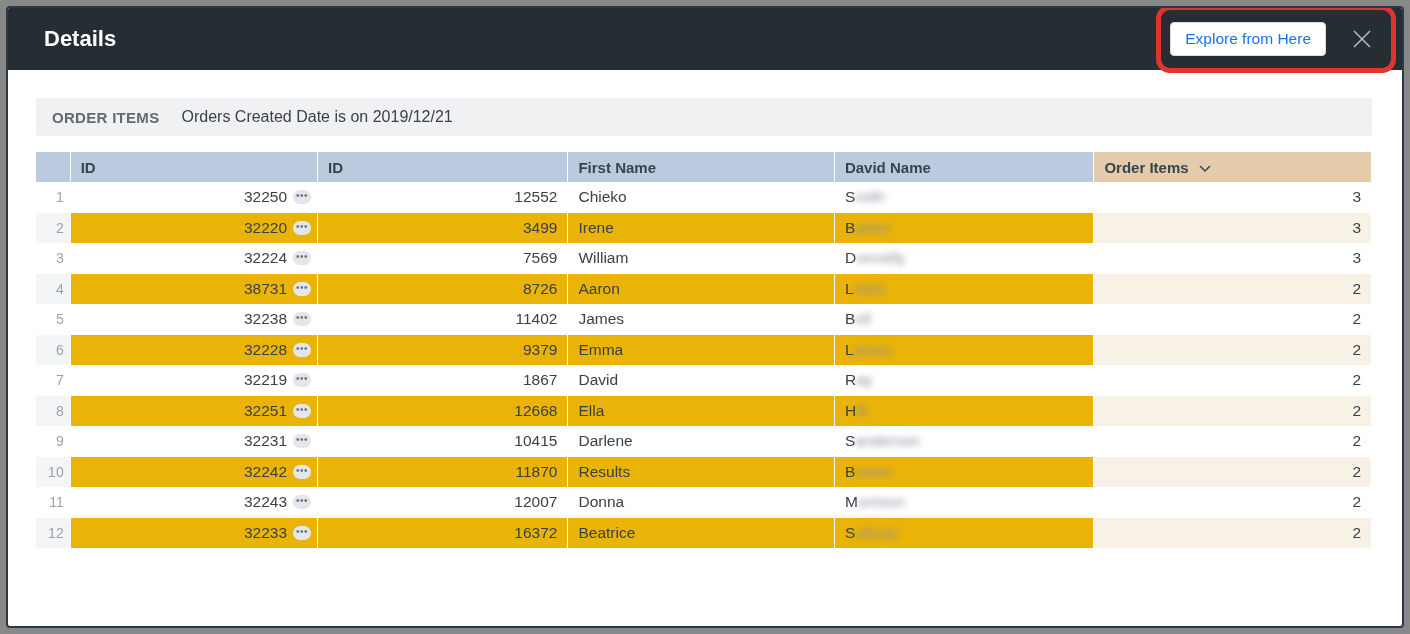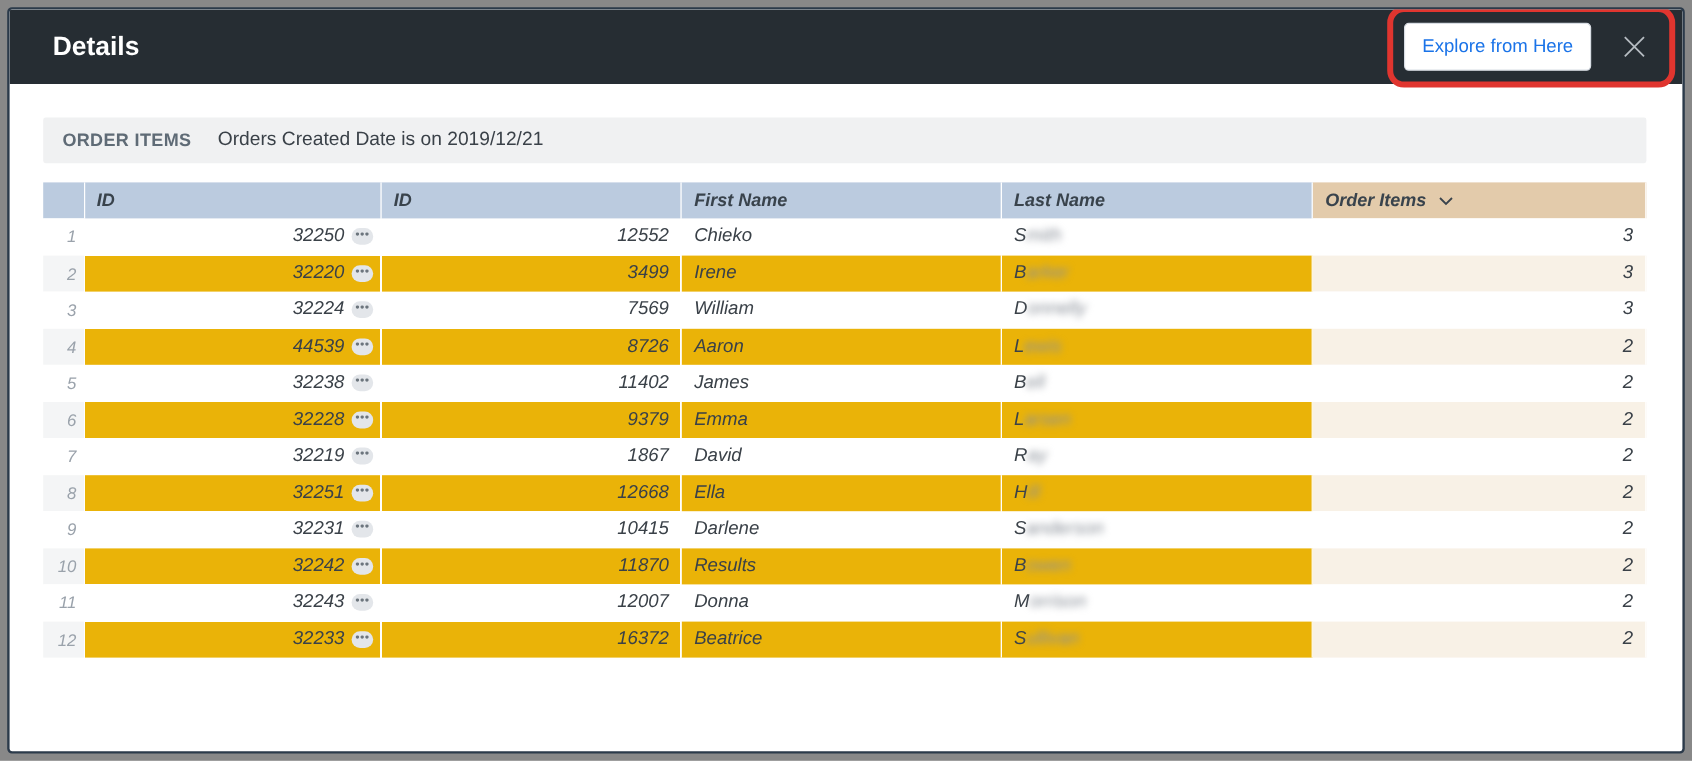--- a/index.html
+++ b/index.html
@@ -1,31 +1,31 @@
 <!DOCTYPE html>
 <html><head>
   <meta charset="utf-8">
   <style>
     * { box-sizing: border-box; margin: 0; padding: 0; }
     body { font-family: -apple-system, BlinkMacSystemFont, "Segoe UI", Helvetica, Arial, sans-serif; background: #888; width: 1410px; height: 634px; overflow: hidden; position: relative; }
     .modal { position: absolute; top: 6px; left: 6px; right: 6px; bottom: 6px; background: #fff; border: 2px solid #2b3a4a; border-radius: 4px; display: flex; flex-direction: column; overflow: hidden; }
     .modal-header { background: #262d33; color: #fff; display: flex; align-items: center; padding: 14px 20px 14px 36px; height: 62px; }
     .modal-title { font-size: 22px; font-weight: 700; flex: 1; }
-    .header-actions { display: flex; gap: 8px; position: relative; }
+    .header-actions { display: flex; align-items: center; gap: 8px; position: relative; }
     .highlight-box { position: absolute; top: -14px; left: -14px; right: -14px; bottom: -14px; border: 5px solid #e0352f; border-radius: 14px; pointer-events: none; z-index: 10; }
     .action-btn { background: #fff; color: #1a73e8; border: 1px solid #d8dde4; border-radius: 4px; padding: 7px 14px; font-size: 15.5px; cursor: pointer; }
     .close-btn { width: 40px; height: 40px; display: flex; align-items: center; justify-content: center; cursor: pointer; margin-left: 8px; }
     .close-btn svg { stroke: #b6bcc2; stroke-width: 1.5; }
     .modal-body { flex: 1; padding: 28px 30px 20px 28px; overflow: auto; }
     .filter-bar { background: #f0f1f2; padding: 10px 16px; display: flex; align-items: center; border-radius: 2px; }
     .filter-label { color: #5f6b76; font-weight: 700; font-size: 15px; letter-spacing: 0.3px; margin-right: 22px; }
     .filter-text { color: #3a4148; font-size: 16px; }
     .filter-text .bold { font-weight: 400; text-align: right; }
     .table-wrap { margin-top: 16px; }
-    table { width: 100%; border-collapse: collapse; table-layout: fixed; font-style: italic; }
+    table { width: 100%; border-collapse: collapse; table-layout: fixed; }
     colgroup .c-rownum { width: 34px; }
     colgroup .c-id1 { width: 246px; }
     colgroup .c-id2 { width: 249px; }
     colgroup .c-fname { width: 265px; }
     colgroup .c-lname { width: 258px; }
     colgroup .c-items { width: 276px; }
     thead th { background: #bbcbdf; color: #39434c; font-weight: 600; font-size: 15px; text-align: left; padding: 6px 10px; height: 30px; border-right: 1px solid #fff; }
     thead th.measure-col { background: #e3cbab; }
     thead th .sort-arrow { margin-left: 6px; vertical-align: middle; }
     tbody td { font-size: 15.5px; color: #3a4148; padding: 4px 10px; height: 30.5px; border-right: 1px solid #fff; vertical-align: middle; }
@@ -75,21 +75,21 @@
             <col class="c-fname">
             <col class="c-lname">
             <col class="c-items">
         </colgroup>
         <thead>
           <tr>
             <th></th>
             <th>ID</th>
             <th>ID</th>
             <th>First Name</th>
-            <th>Last Name</th>
+            <th>David Name</th>
             <th class="measure-col">
               <span>Order Items</span>
               <svg class="sort-arrow" width="12" height="8" viewBox="0 0 12 8" fill="none">
                   <path d="M1 1 L6 6 L11 1" stroke="#39434c" stroke-width="1.5"></path>
                 </svg>
             </th>
           </tr>
         </thead>
         <tbody id="tbody">
         <tr class="">
@@ -111,21 +111,21 @@
             <tr class="">
               <td class="rownum">3</td>
               <td class="id-cell"><span>32224</span><span class="id-more">•••</span></td>
               <td class="id-cell simple">7569</td>
               <td>William</td>
               <td><span class="ln-first">D</span><span class="ln-text">onnelly</span></td>
               <td class="measure-cell">3</td>
             </tr>
             <tr class="even">
               <td class="rownum">4</td>
-              <td class="id-cell"><span>44539</span><span class="id-more">•••</span></td>
+              <td class="id-cell"><span>38731</span><span class="id-more">•••</span></td>
               <td class="id-cell simple">8726</td>
               <td>Aaron</td>
               <td><span class="ln-first">L</span><span class="ln-text">ewis</span></td>
               <td class="measure-cell">2</td>
             </tr>
             <tr class="">
               <td class="rownum">5</td>
               <td class="id-cell"><span>32238</span><span class="id-more">•••</span></td>
               <td class="id-cell simple">11402</td>
               <td>James</td>

